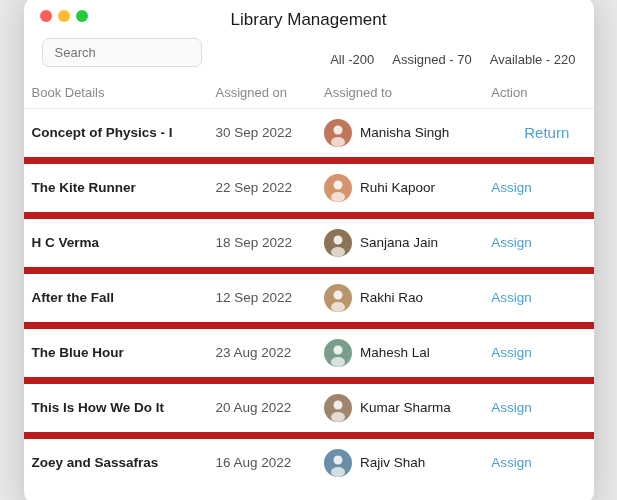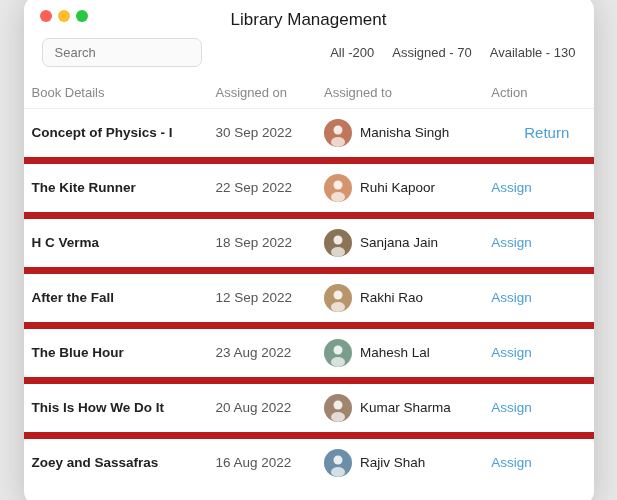--- a/index.html
+++ b/index.html
@@ -40,21 +40,21 @@
     .window-title {
       position: absolute;
       left: 50%;
       transform: translateX(-50%);
       font-size: 17px;
       font-weight: 500;
       color: #1a1a1a;
     }
     .toolbar {
       display: flex;
-      align-items: center;
+      align-items: flex-end;
       padding: 10px 18px 8px 18px;
       gap: 12px;
     }
     .search-box {
       border: 1px solid #ddd;
       border-radius: 7px;
       padding: 6px 12px;
       font-size: 13px;
       color: #aaa;
       width: 160px;
@@ -156,21 +156,21 @@
       <span class="tl tl-green"></span>
     </div>
     <span class="window-title">Library Management</span>
   </div>
 
   <div class="toolbar">
     <input class="search-box" type="text" placeholder="Search" style="">
     <div class="stats">
       <span>All -200</span>
       <span>Assigned - 70</span>
-      <span>Available - 130</span>
+      <span>Available - 220</span>
     </div>
   </div>
 
   <div class="table-container">
     <table>
       <thead>
         <tr>
           <th>Book Details</th>
           <th>Assigned on</th>
           <th>Assigned to</th>

